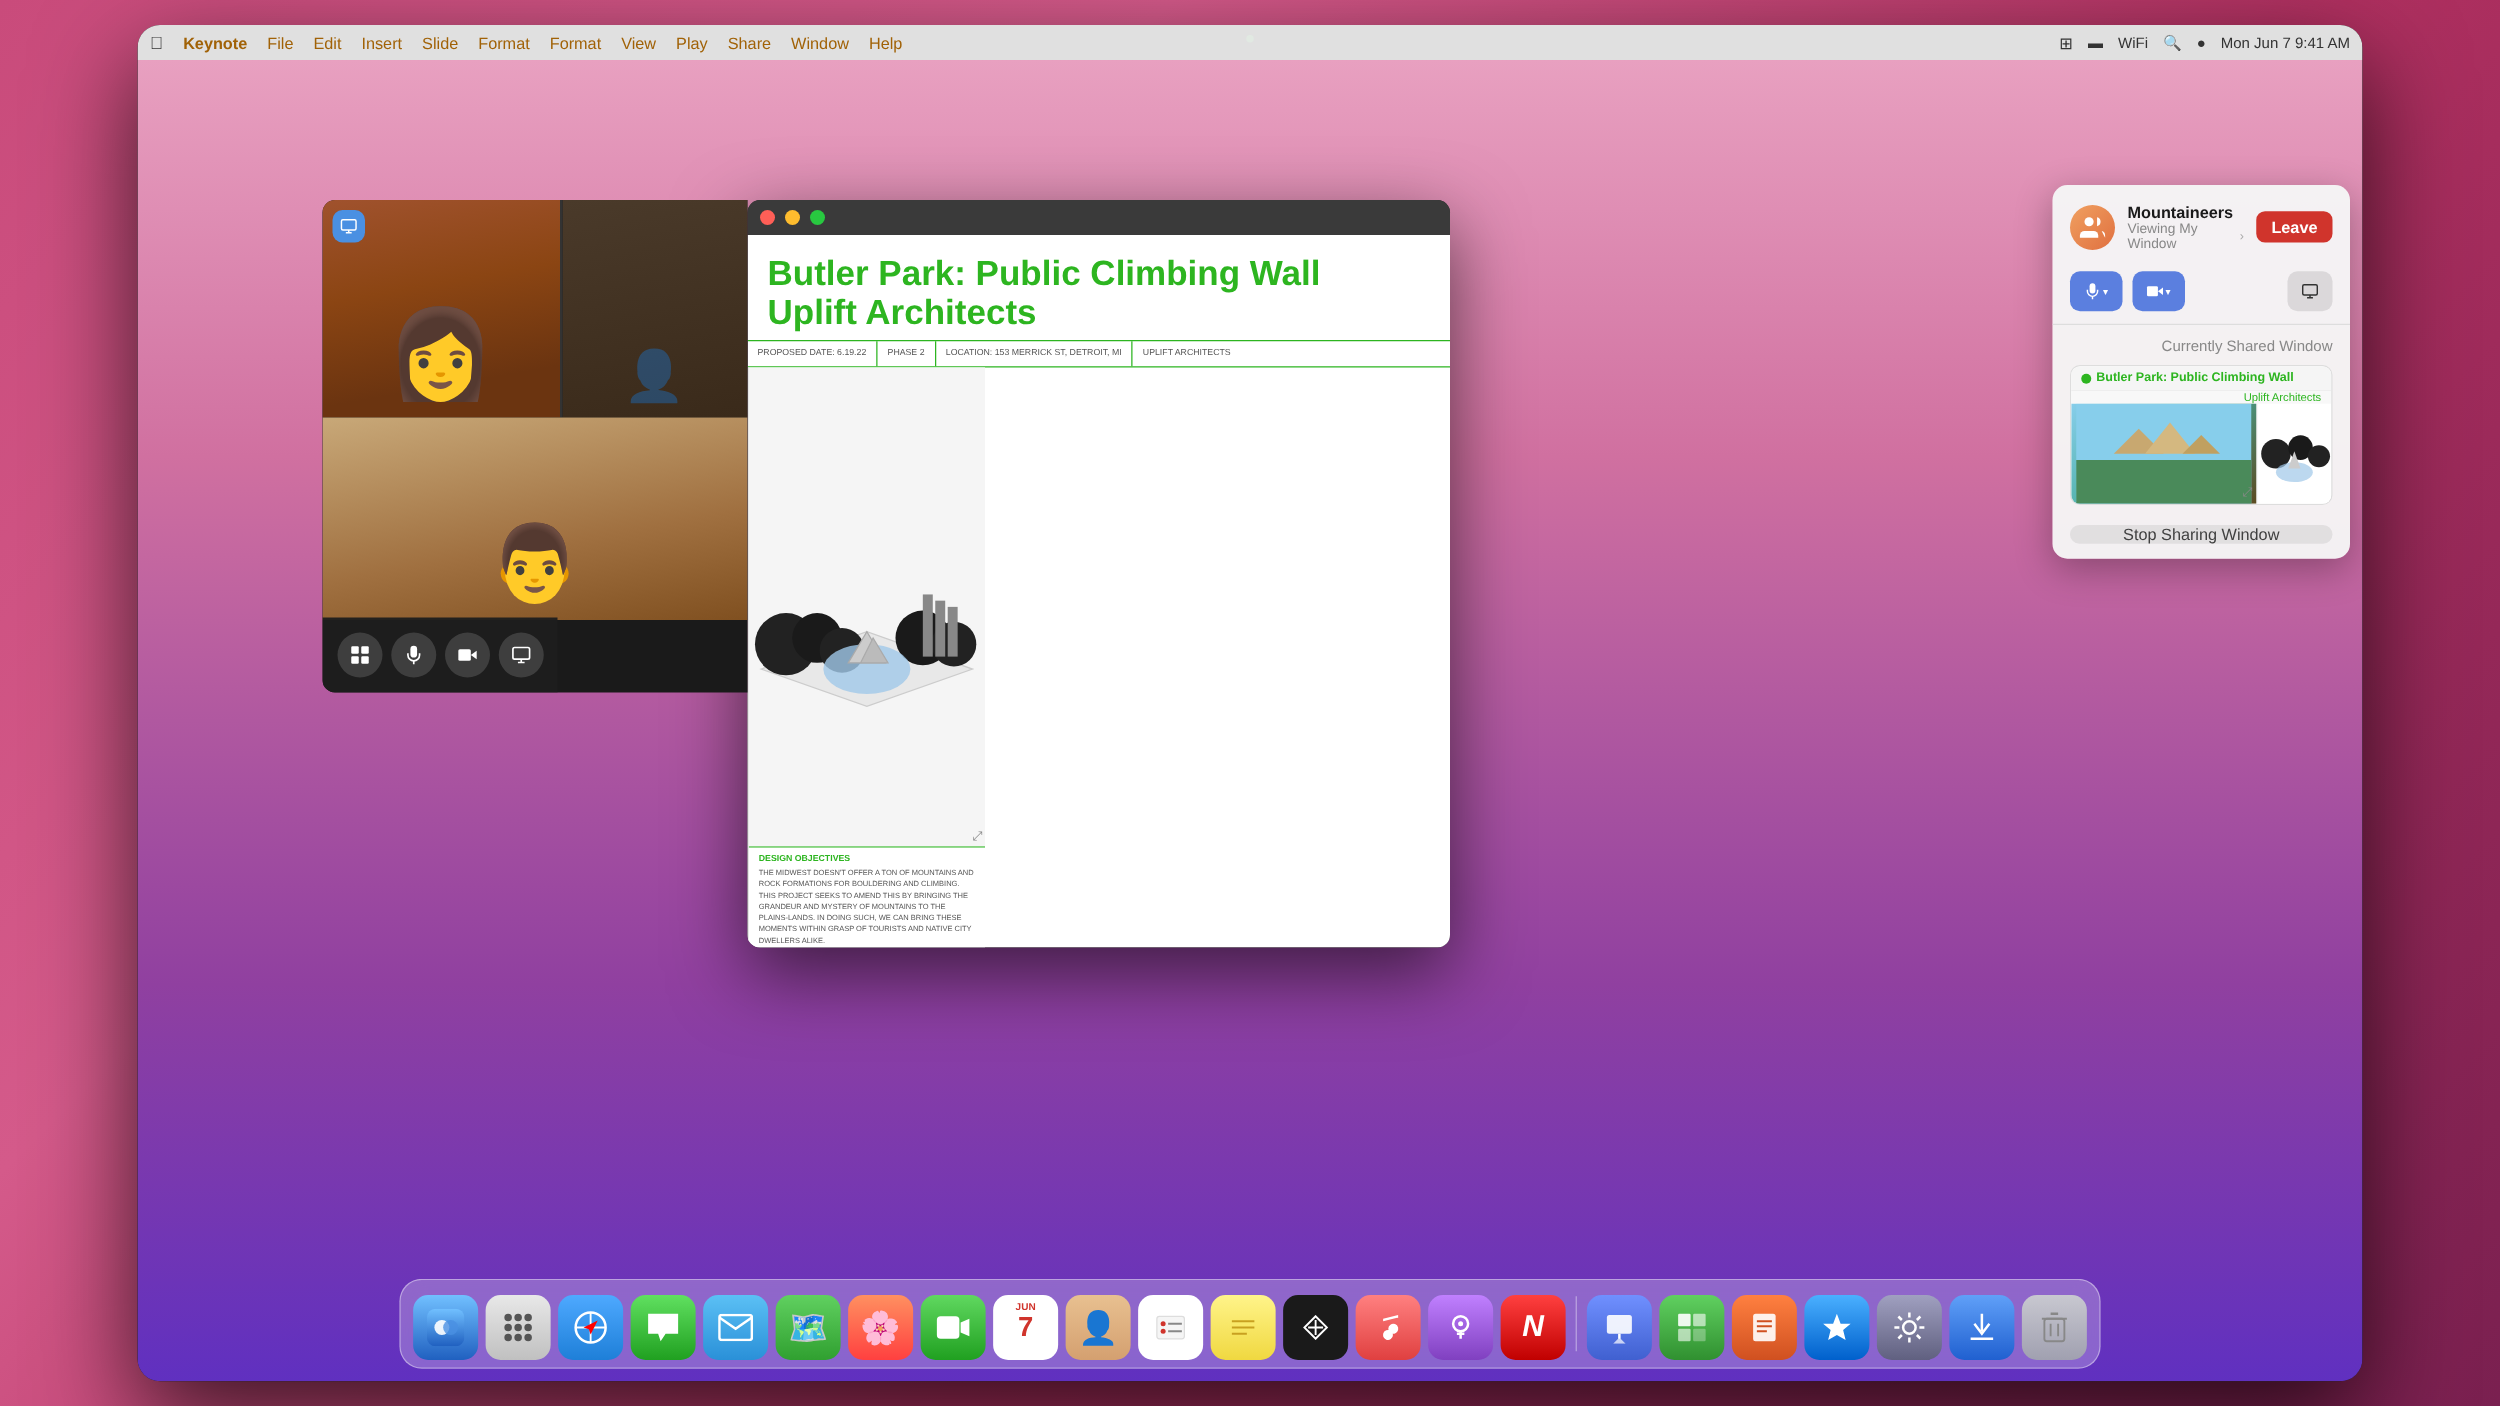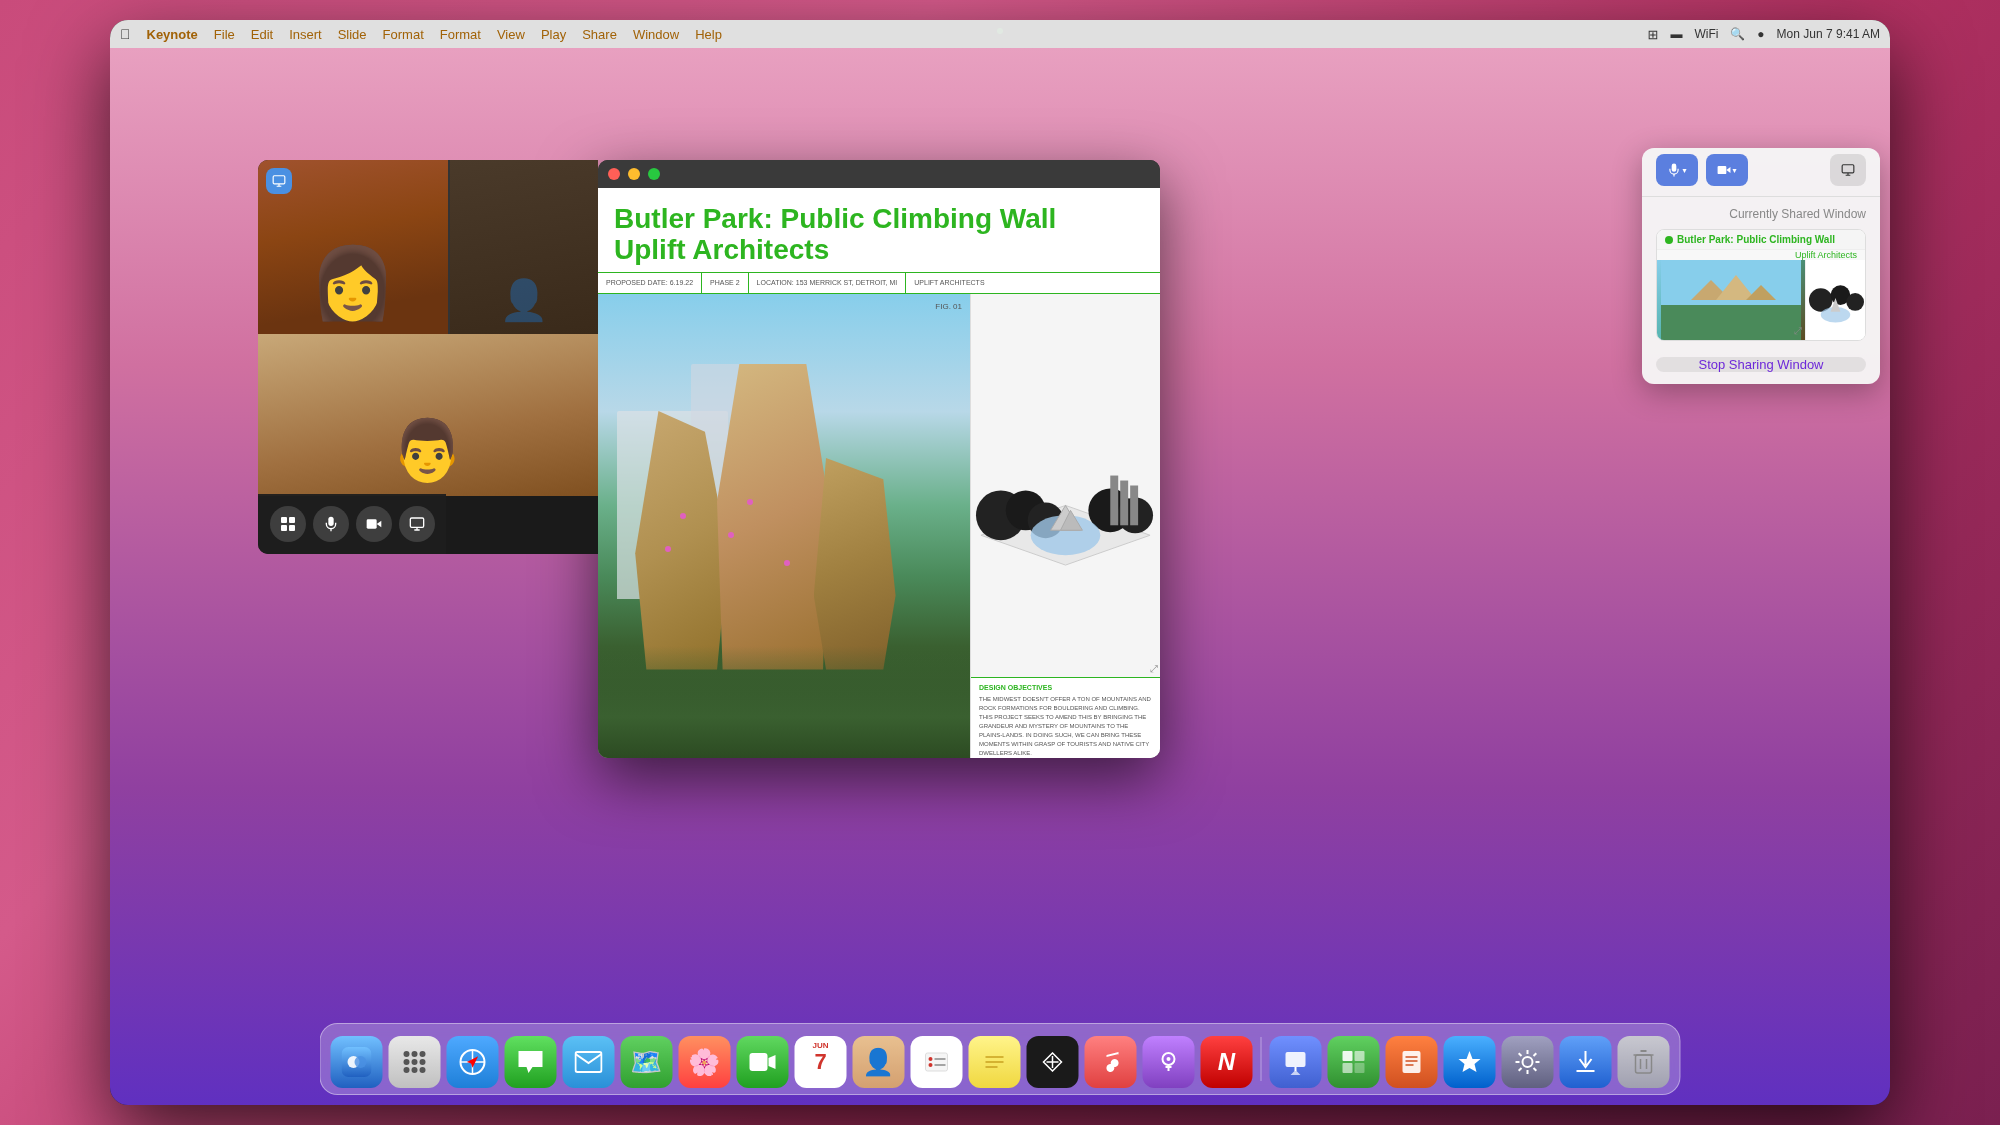--- a/index.html
+++ b/index.html
@@ -289,21 +289,21 @@
       color: #888;
     }
     .stop-sharing-btn {
       width: calc(100% - 28px);
       margin: 8px 14px 12px;
       padding: 0;
       background: rgba(0,0,0,0.07);
       border: none;
       border-radius: 8px;
       font-size: 13px;
-      color: #6d28d9;
+      color: #404040;
       cursor: pointer;
       text-align: center;
     }
 
     
     .dock {
       position: absolute;
       bottom: 10px;
       left: 50%;
       transform: translateX(-50%);
@@ -535,39 +535,20 @@
           <div style="padding:0 8px; border-right:1px solid #2db520; display:flex;align-items:center; white-space:nowrap;">
             <span>PROPOSED DATE:</span>&nbsp;<span>6.19.22</span>
           </div>
           <div style="padding:0 8px; border-right:1px solid #2db520; display:flex;align-items:center;">PHASE 2</div>
           <div style="padding:0 8px; border-right:1px solid #2db520; display:flex;align-items:center; white-space:nowrap;">LOCATION: 153 MERRICK ST, DETROIT, MI</div>
           <div style="padding:0 8px; display:flex;align-items:center; white-space:nowrap;">UPLIFT ARCHITECTS</div>
         </div>
 
         <div style="display:flex; height:calc(100% - 100px);">
 
-          <div style="flex:1; background: linear-gradient(180deg, #87ceeb 0%, #b8d8e8 25%, #6ab08a 45%, #4a8a5a 60%, #3a6030 75%, #2a4820 100%); position:relative; overflow:hidden;">
-
-            <div style="position:absolute; bottom:35%; left:5%; width:30%; height:40%; background:rgba(220,225,230,0.7); border-radius:2px 2px 0 0;"></div>
-            <div style="position:absolute; bottom:35%; left:25%; width:25%; height:50%; background:rgba(210,215,225,0.6); border-radius:2px 2px 0 0;"></div>
-
-            <div style="position:absolute; bottom:20%; left:10%; width:25%; height:55%; background:linear-gradient(150deg, #c8a870 0%, #b09050 50%, #90702a 100%); clip-path:polygon(25% 0%, 75% 8%, 100% 55%, 88% 100%, 12% 100%, 0% 55%);"></div>
-            <div style="position:absolute; bottom:20%; left:32%; width:30%; height:65%; background:linear-gradient(155deg, #d4b880 0%, #c09060 50%, #9a7030 100%); clip-path:polygon(20% 0%, 80% 0%, 100% 45%, 95% 100%, 5% 100%, 0% 45%);"></div>
-            <div style="position:absolute; bottom:20%; left:58%; width:22%; height:45%; background:linear-gradient(160deg, #c0a060 0%, #a08040 50%, #80602a 100%); clip-path:polygon(15% 0%, 85% 10%, 100% 65%, 85% 100%, 15% 100%, 0% 65%);"></div>
-
-            <div style="position:absolute; bottom:45%; left:18%; width:6px; height:6px; border-radius:50%; background:#e060c0;"></div>
-            <div style="position:absolute; bottom:52%; left:22%; width:6px; height:6px; border-radius:50%; background:#e060c0;"></div>
-            <div style="position:absolute; bottom:48%; left:35%; width:6px; height:6px; border-radius:50%; background:#e060c0;"></div>
-            <div style="position:absolute; bottom:55%; left:40%; width:6px; height:6px; border-radius:50%; background:#e060c0;"></div>
-            <div style="position:absolute; bottom:42%; left:50%; width:6px; height:6px; border-radius:50%; background:#e060c0;"></div>
-
-            <div style="position:absolute; bottom:0; left:0; right:0; height:25%; background:linear-gradient(180deg, transparent 0%, #3a6030 60%, #2a4820 100%);"></div>
-
-            <div style="position:absolute; top:8px; right:8px; font-size:8px; color:#555;">FIG. 01</div>
-          </div>
 
           <div style="width:190px; border-left:1px solid #ddd; background:white; display:flex; flex-direction:column; overflow:hidden;">
 
             <div style="flex:1; background:#f5f5f5; position:relative; overflow:hidden;">
               
               <svg width="100%" height="100%" viewBox="0 0 190 220">
 
                 <polygon points="10,160 95,130 180,160 95,190" fill="#e8e8e8" stroke="#ccc" stroke-width="1"></polygon>
 
                 <circle cx="30" cy="140" r="25" fill="#222"></circle>
@@ -593,20 +574,38 @@
             <div style="padding:6px 8px; border-top:1px solid #2db520;">
               <div style="font-size:7px; font-weight:700; color:#2db520; margin-bottom:4px;">DESIGN OBJECTIVES</div>
               <div style="font-size:6px; color:#555; line-height:1.5;">THE MIDWEST DOESN'T OFFER A TON OF MOUNTAINS AND ROCK FORMATIONS FOR BOULDERING AND CLIMBING. THIS PROJECT SEEKS TO AMEND THIS BY BRINGING THE GRANDEUR AND MYSTERY OF MOUNTAINS TO THE PLAINS-LANDS. IN DOING SUCH, WE CAN BRING THESE MOMENTS WITHIN GRASP OF TOURISTS AND NATIVE CITY DWELLERS ALIKE.</div>
             </div>
           </div>
         </div>
       </div>
     </div>
 
     <div class="sharing-popup">
+      <div class="popup-header">
+        <div class="group-avatar">
+          <svg width="22" height="22" viewBox="0 0 24 24" fill="white">
+            <path d="M17 21v-2a4 4 0 0 0-4-4H5a4 4 0 0 0-4 4v2"></path>
+            <circle cx="9" cy="7" r="4"></circle>
+            <path d="M23 21v-2a4 4 0 0 0-3-3.87"></path>
+            <path d="M16 3.13a4 4 0 0 1 0 7.75"></path>
+          </svg>
+        </div>
+        <div class="popup-group-info">
+          <div class="popup-group-name">Mountaineers</div>
+          <div class="popup-subtitle">
+            <span>Viewing My Window</span>
+            <span class="popup-chevron">›</span>
+          </div>
+        </div>
+        <button class="leave-btn">Leave</button>
+      </div>
       <div class="popup-controls">
         <div class="popup-ctrl-btn mic">
           <svg width="14" height="14" viewBox="0 0 24 24" fill="white">
             <path d="M12 1a4 4 0 0 1 4 4v6a4 4 0 0 1-8 0V5a4 4 0 0 1 4-4z"></path>
             <path d="M19 10v2a7 7 0 0 1-14 0v-2" stroke="white" stroke-width="2" fill="none"></path>
             <line x1="12" y1="19" x2="12" y2="23" stroke="white" stroke-width="2"></line>
           </svg>
           <span class="ctrl-chevron">▾</span>
         </div>
         <div class="popup-ctrl-btn video">

